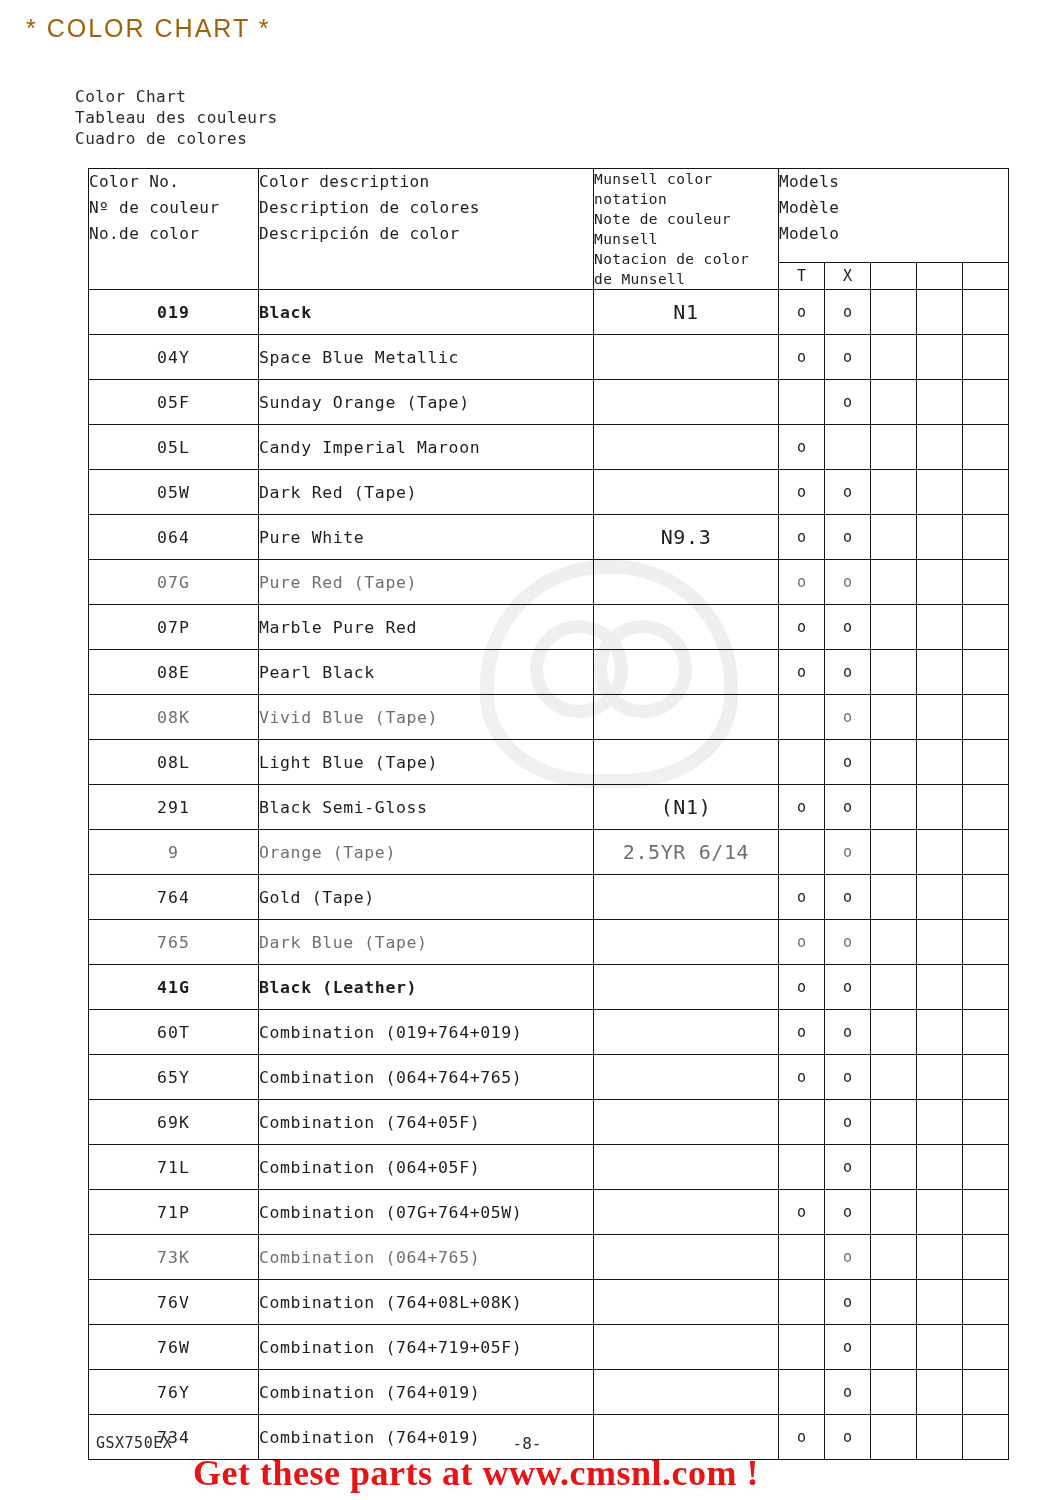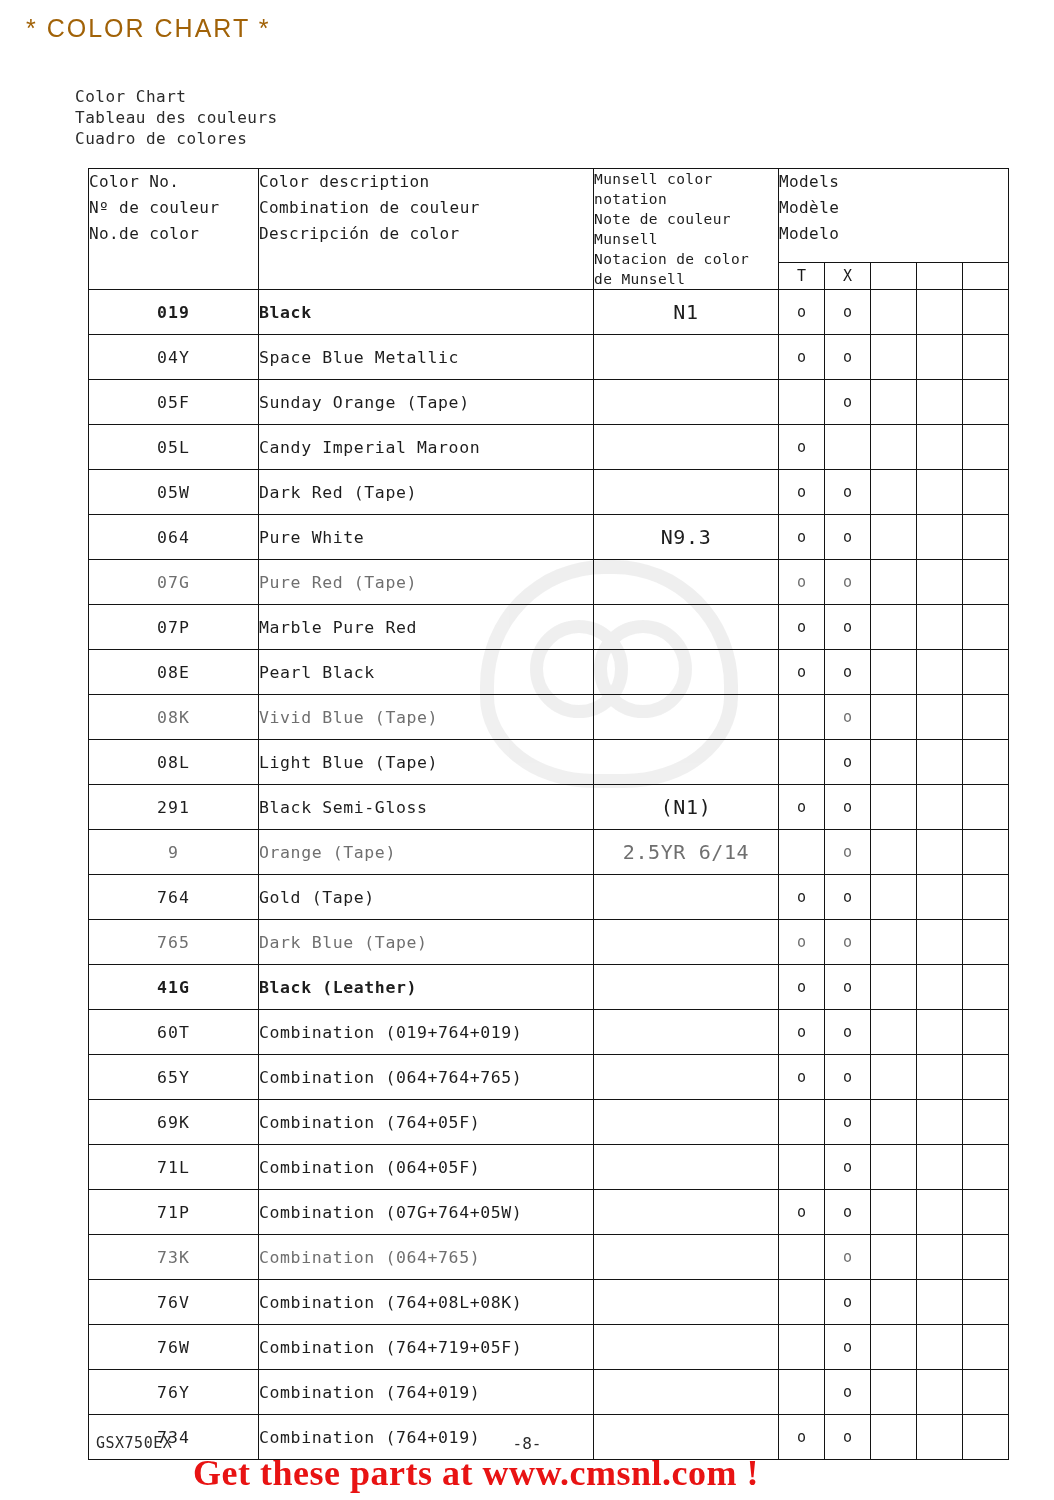--- a/index.html
+++ b/index.html
@@ -251,21 +251,21 @@
     </colgroup>
     <thead>
       <tr>
         <td class="hdr-cell" rowspan="2">
           <span class="ln">Color No.</span>
           <span class="ln">Nº de couleur</span>
           <span class="ln">No.de color</span>
         </td>
         <td class="hdr-cell" rowspan="2">
           <span class="ln">Color description</span>
-          <span class="ln">Combination de couleur</span>
+          <span class="ln">Description de colores</span>
           <span class="ln">Descripción de color</span>
         </td>
         <td class="hdr-cell hdr-munsell" rowspan="2">
           <span class="ln">Munsell color</span>
           <span class="ln">notation</span>
           <span class="ln">Note de couleur</span>
           <span class="ln">Munsell</span>
           <span class="ln">Notacion de color</span>
           <span class="ln">de Munsell</span>
         </td>

